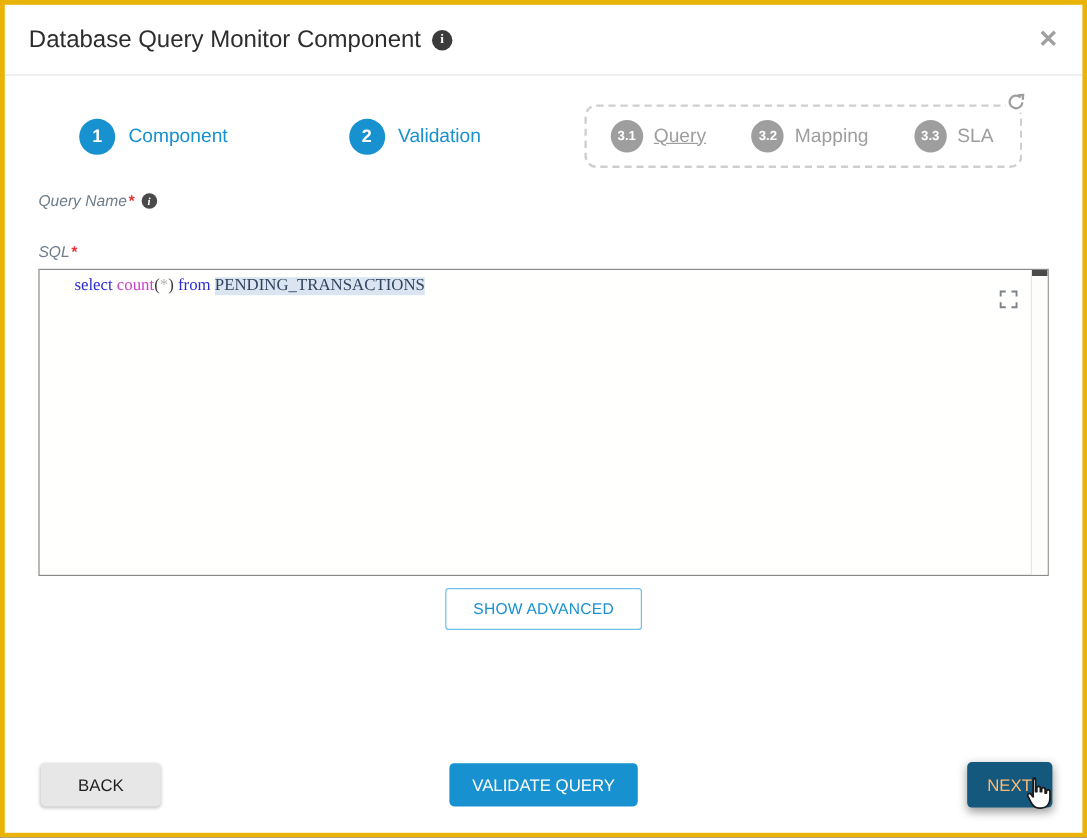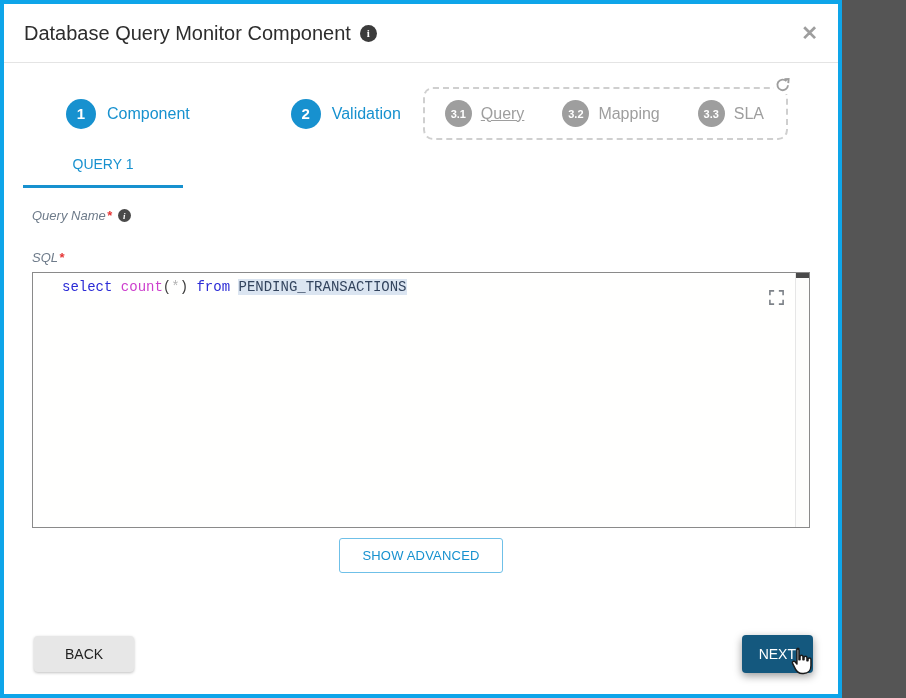--- a/index.html
+++ b/index.html
@@ -1,22 +1,22 @@
 <!DOCTYPE html>
 <html><head>
 <meta charset="utf-8">
 <style>
   * { box-sizing: border-box; margin: 0; padding: 0; }
   html,body { background:#555; }
   body { font-family: "Liberation Sans", sans-serif; }
 
   .modal {
-    width: 842px; height: 698px;
+    width: 906px; height: 698px;
     background: #fff;
-    border: 4px solid #0ea5e9;
+    border: 4px solid #eab308;
     display: flex; flex-direction: column;
     position: relative;
     overflow: hidden;
   }
 
   
   .header {
     height: 59px; flex: 0 0 auto;
     display: flex; align-items: center;
     padding: 0 20px;
@@ -100,21 +100,21 @@
   .query-name-value { font-size: 16px; color: #2b2b2b; margin-top: 3px; }
 
   .sql-block { margin-top: 27px; }
 
   .editor {
     margin-top: 7px;
     height: 256px;
     border: 1px solid #8a8a8a;
     position: relative;
     background: #fffffe;
-    font-family: Liberation Mono, monospace;
+    font-family: Liberation Serif, serif;
     font-size: 14px;
     padding: 6px 16px 0 29px;
     overflow: hidden;
   }
   .code-line { white-space: pre; color: #3c3c3c; }
   .tok-kw   { color: #2b2bd6; }
   .tok-fn   { color: #cd3fcd; }
   .tok-star { color: #b3b3b3; }
   .tok-table{ color: #33445e; background: #dbe5f1; }
 
@@ -162,21 +162,21 @@
     padding: 10px 31px;
     box-shadow: 0 1px 3px rgba(0,0,0,.25);
   }
   .btn-validate {
     position: absolute; left: 50%; transform: translateX(-50%);
     background: #1791cf; color: #fff;
     padding: 10px 19px;
   }
   .btn-next {
     margin-left: auto;
-    background: #14587e; color: #ffffff;
+    background: #14587e; color: #fdba74;
     padding: 11px 17px;
     box-shadow: 0 3px 8px rgba(0,0,0,.4);
     position: relative;
   }
   .cursor-hand {
     position: absolute; right: -1px; top: 11px;
     width: 28px; height: 32px;
     pointer-events: none;
   }
 </style>
@@ -218,23 +218,20 @@
       </div>
       <span class="refresh-icon">
         <svg viewBox="0 0 18 18" width="18" height="18">
           <path d="M14 9.3 A 5.3 5.3 0 1 1 12.5 5.2" fill="none" stroke="#9e9e9e" stroke-width="1.9"></path>
           <path d="M10.4 3.3 L14.6 3.1 L14.3 7.1" fill="none" stroke="#9e9e9e" stroke-width="1.9" stroke-linejoin="miter"></path>
         </svg>
       </span>
     </div>
   </div>
 
-  <div class="tab-row">
-    <div class="tab">QUERY 1</div>
-  </div>
 
   <div class="form">
 
     <div class="query-name-block">
       <div class="field-label">
         <span>Query Name</span>
           <span class="required-star">*</span>
         <span class="small-info-icon">i</span>
       </div>
     </div>
@@ -260,20 +257,21 @@
       </div>
     </div>
 
     <div class="show-advanced-wrap">
       <button class="show-advanced-btn">SHOW ADVANCED</button>
     </div>
   </div>
 
   <div class="footer">
     <button class="btn btn-back">BACK</button>
+    <button class="btn btn-validate">VALIDATE QUERY</button>
     <button class="btn btn-next">
       <span>NEXT</span>
       <span class="cursor-hand">
         <svg viewBox="0 0 24 28" width="28" height="32">
           <path d="M9.5 2.2c.9 0 1.6.7 1.6 1.6v8.2h.9V9.4c0-.7.6-1.3 1.3-1.3s1.3.6 1.3 1.3V12h.9v-1.7c0-.7.6-1.3 1.3-1.3s1.3.6 1.3 1.3V13h.9v-1.1c0-.7.6-1.3 1.3-1.3s1.3.6 1.3 1.3v5.3c0 4-2.6 6.8-6.5 6.8h-1.2c-3 0-4.8-1.6-6-4l-2.4-4.8c-.3-.6-.1-1.4.5-1.7.6-.3 1.3-.2 1.7.3l1.6 2V3.8c0-.9.7-1.6 1.6-1.6z" fill="#fff" stroke="#1b1b1b" stroke-width="1.3" stroke-linejoin="round"></path>
         </svg>
       </span>
     </button>
   </div>
 

